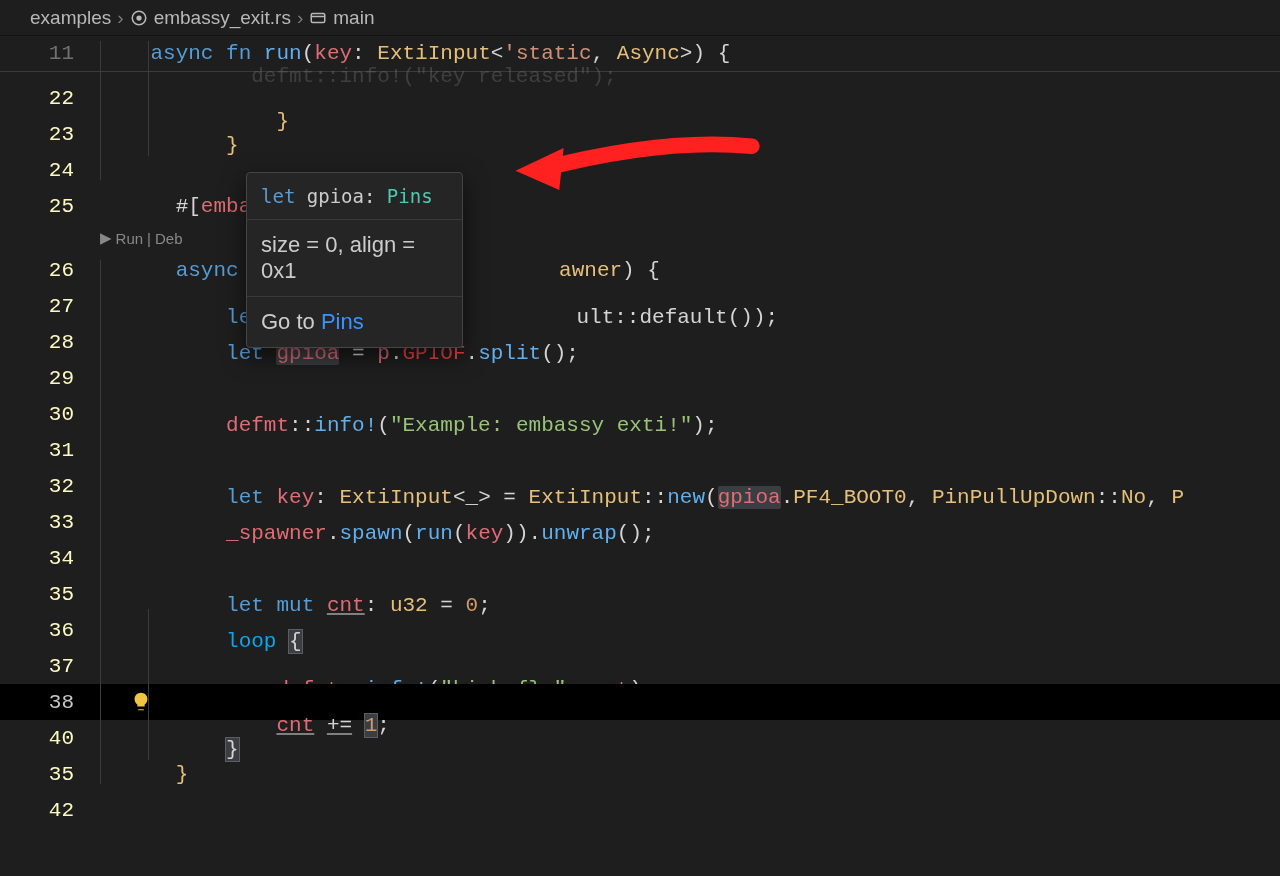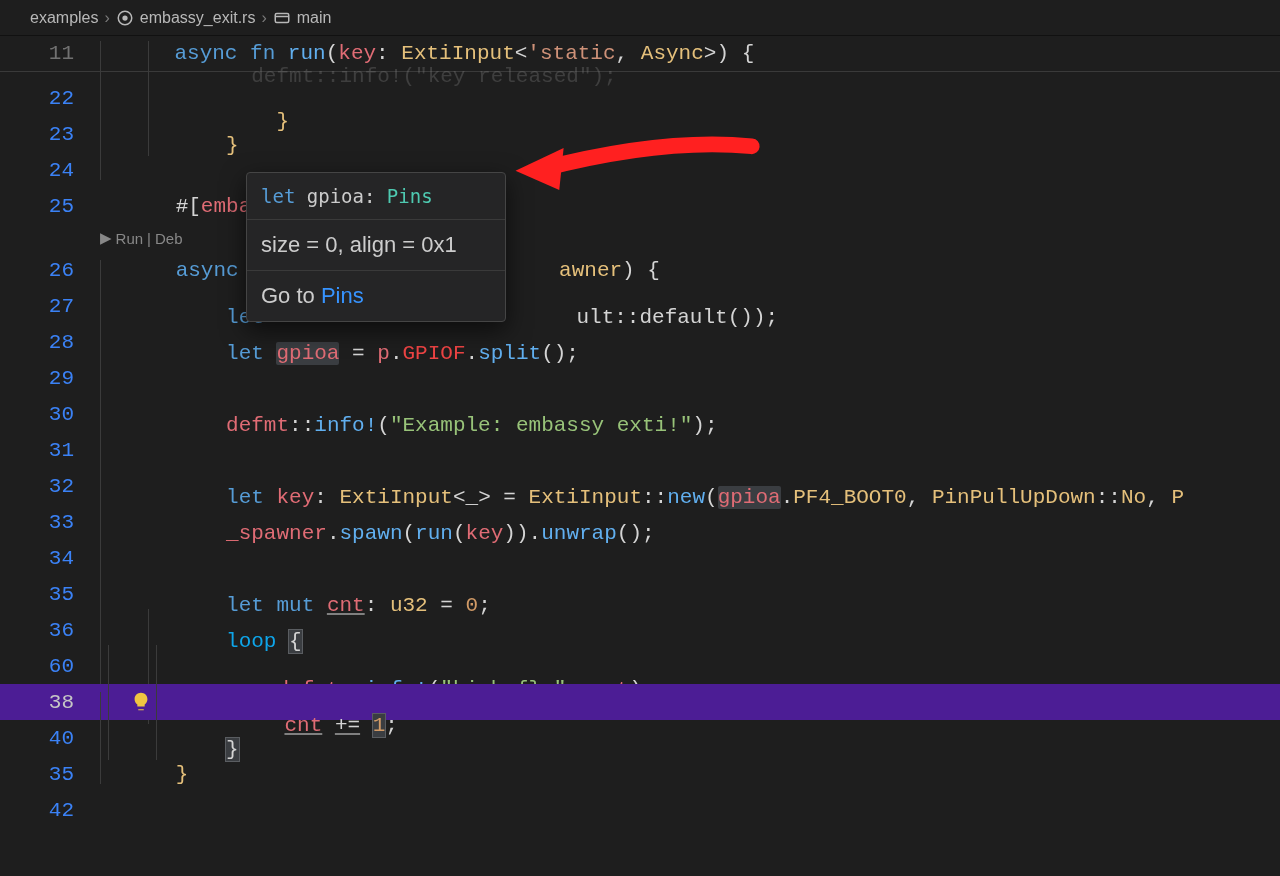--- a/index.html
+++ b/index.html
@@ -10,69 +10,69 @@
     font-size: 21px;
     color: #d4d4d4;
     overflow: hidden;
   }
   
   .breadcrumb {
     display: flex; align-items: center;
     height: 36px;
     padding: 0 8px 0 30px;
     font-family: -apple-system, "Segoe UI", Arial, sans-serif;
-    font-size: 16px;
+    font-size: 19px;
     color: #b8b8b8;
     gap: 6px;
     border-bottom: 1px solid #111;
   }
   .breadcrumb .sep { color: #7a7a7a; }
   .breadcrumb .crumb { display:flex; align-items:center; gap:6px; }
   .bc-icon { width:18px; height:18px; display:inline-flex; align-items:center; justify-content:center; }
 
   
   .sticky-header {
     position: relative;
     height: 36px;
     display:flex;
     align-items:center;
     border-bottom: 1px solid #3a3a3a;
     overflow:hidden;
     background:#1e1e1e;
   }
   .sticky-header .gutter { width:100px; text-align:right; padding-right:26px; color:#717171; }
-  .sticky-header .code { white-space:pre;margin-left:24px; }
+  .sticky-header .code { white-space:pre; }
 
   
   .editor { position:relative; }
   .line {
     display:flex;
     height:36px;
     align-items:center;
     position:relative;
   }
   .gutter {
     width:100px;
     text-align:right;
     padding-right:26px;
-    color:#3b82f6;
+    color:#fef9c3;
     user-select:none;
     font-variant-numeric: tabular-nums;
   }
   .code {
     white-space:pre;
     position:relative;
   }
   .indent-guide {
     position:absolute;
     top:0; bottom:0;
     width:1px;
     background:#3b3b3b;
   }
-  .line.current { background:#4c1d95;gap:8px; }
+  .line.current { background:#000000; }
   .line.current .gutter { color:#c6c6c6; }
 
   
   .kw     { color:#0ea5e9; }       
   .kw2    { color:#569cd6; }       
   .fn     { color:#61afef; }       
   .ty     { color:#e5c07b; }       
   .var    { color:#e06c75; }
   .str    { color:#98c379; }       
   .str2   { color:#ce9178; }
@@ -90,21 +90,21 @@
     font-size:15px;
     color:#888;
     left:138px;
     display:flex; align-items:center; gap:4px;
   }
 
   
   .hover {
     position:absolute;
     left:246px; top:69px;
-    width:260px;
+    width:217px;
     background:#252526;
     border:1px solid #454545;
     border-radius:4px;
     box-shadow: 0 8px 24px rgba(0,0,0,0.6);
     z-index:10;
     overflow:hidden;
   }
   .hover .sect {
     padding:12px 14px;
     font-family: Menlo, Consolas, monospace;
@@ -292,21 +292,21 @@
 
   <div class="line">
     <div class="gutter">36</div>
     <div class="code">
       <span class="indent-guide" style="left:0px"></span>
       <span>    </span><span class="kw">loop </span><span class="punct selbox">{</span>
     </div>
   </div>
 
   <div class="line">
-    <div class="gutter">60</div>
+    <div class="gutter">37</div>
     <div class="code">
       <span class="indent-guide" style="left:0px"></span>
       <span class="indent-guide" style="left:48px"></span>
       <span>        </span><span class="var">defmt</span><span class="punct">::</span><span class="mac">info!</span><span class="punct">(</span><span class="str">"high {} "</span><span class="punct">, </span><span class="var underline">cnt</span><span class="punct">);</span>
     </div>
   </div>
 
   <div class="line current">
     <div class="gutter">38</div>
     <span class="bulb">

